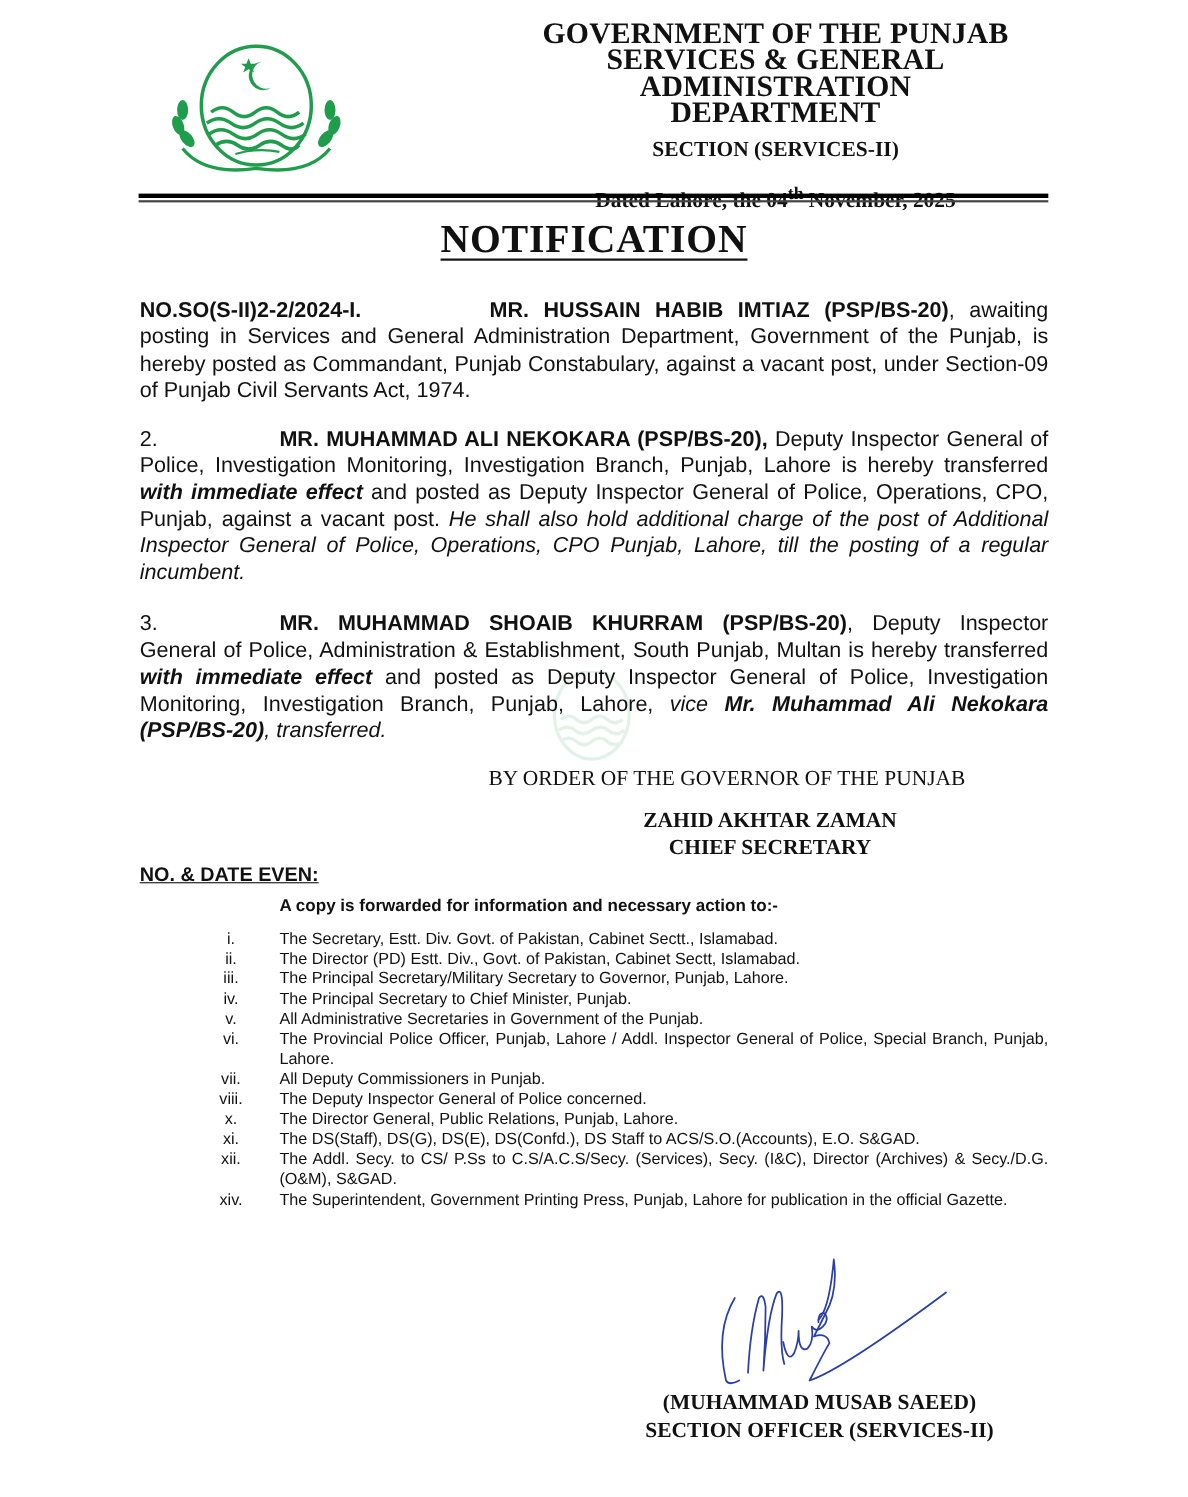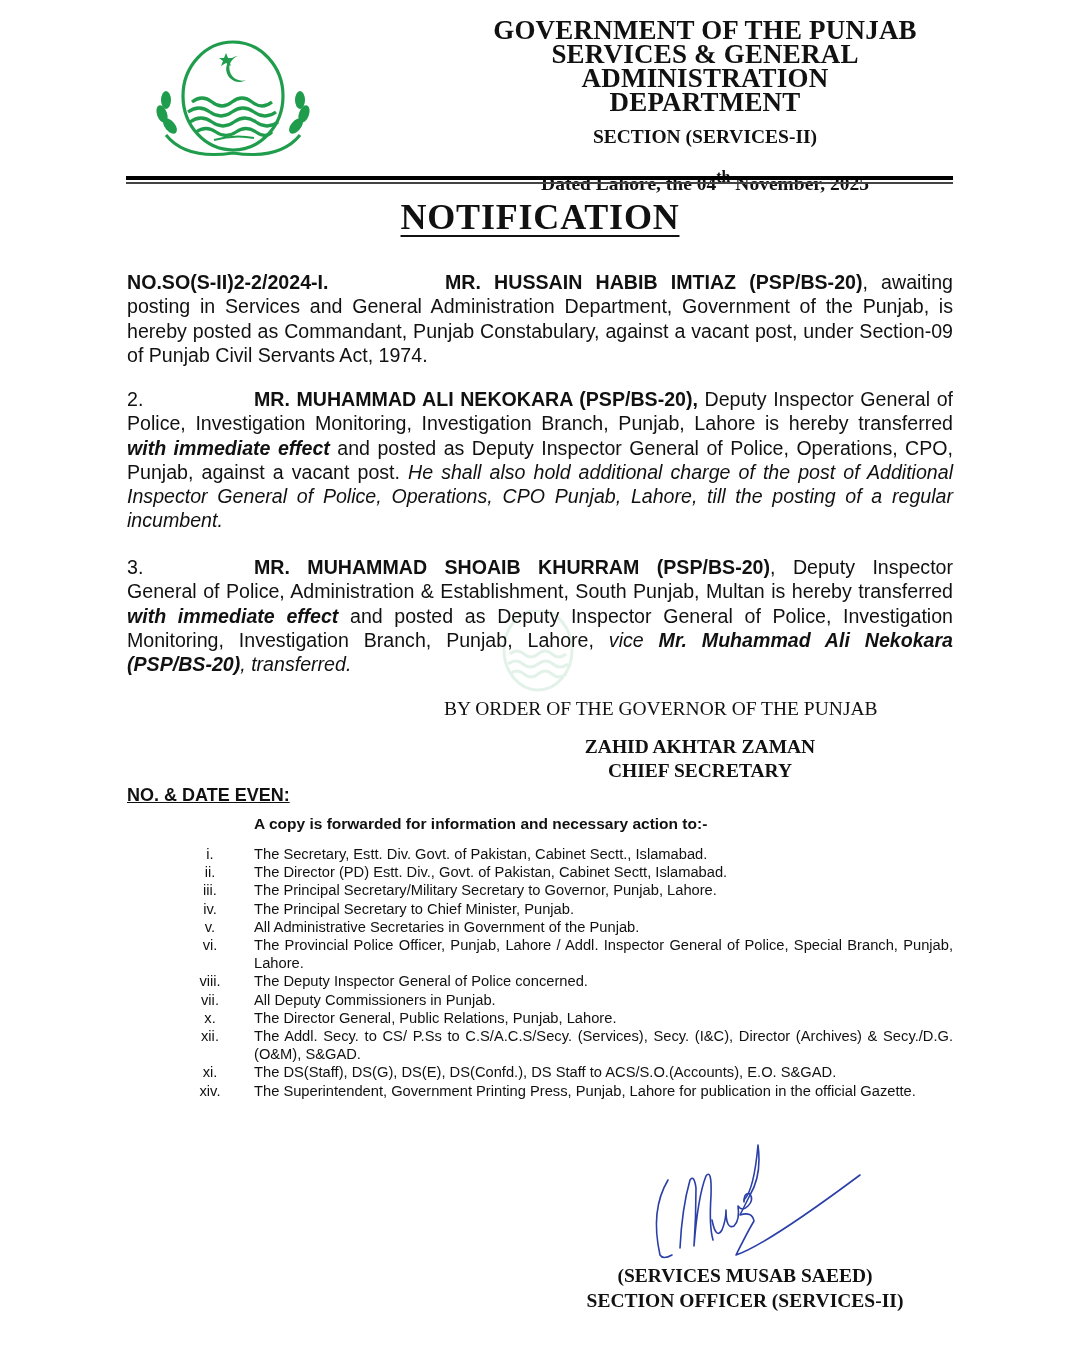--- a/index.html
+++ b/index.html
@@ -135,50 +135,50 @@
     </li>
   <li>
       <span class="num">v.</span>
       <span class="txt">All Administrative Secretaries in Government of the Punjab.</span>
     </li>
   <li>
       <span class="num">vi.</span>
       <span class="txt">The Provincial Police Officer, Punjab, Lahore / Addl. Inspector General of Police, Special Branch, Punjab, Lahore.</span>
     </li>
   <li>
+      <span class="num">vii.</span>
+      <span class="txt">All Deputy Commissioners in Punjab.</span>
+    </li>
+  <li>
       <span class="num">viii.</span>
       <span class="txt">The Deputy Inspector General of Police concerned.</span>
-    </li>
-  <li>
-      <span class="num">vii.</span>
-      <span class="txt">All Deputy Commissioners in Punjab.</span>
     </li>
   <li>
       <span class="num">x.</span>
       <span class="txt">The Director General, Public Relations, Punjab, Lahore.</span>
     </li>
   <li>
+      <span class="num">xi.</span>
+      <span class="txt">The DS(Staff), DS(G), DS(E), DS(Confd.), DS Staff to ACS/S.O.(Accounts), E.O. S&amp;GAD.</span>
+    </li>
+  <li>
       <span class="num">xii.</span>
       <span class="txt">The Addl. Secy. to CS/ P.Ss to C.S/A.C.S/Secy. (Services), Secy. (I&amp;C), Director (Archives) &amp; Secy./D.G.(O&amp;M), S&amp;GAD.</span>
-    </li>
-  <li>
-      <span class="num">xi.</span>
-      <span class="txt">The DS(Staff), DS(G), DS(E), DS(Confd.), DS Staff to ACS/S.O.(Accounts), E.O. S&amp;GAD.</span>
     </li>
   <li>
       <span class="num">xiv.</span>
       <span class="txt">The Superintendent, Government Printing Press, Punjab, Lahore for publication in the official Gazette.</span>
     </li>
 </ol>
 
 <svg id="signature" viewBox="0 0 240 125">
   <g fill="none" stroke="#2b3fa8" stroke-width="1.6" stroke-linecap="round" stroke-linejoin="round">
     <path d="M28 40 q-18 30 -8 75 q3 5 12 0"></path>
     <path d="M40 108 q2 -40 10 -68 q4 -6 6 8 q0 30 -2 58 q4 -50 12 -70 q6 -8 5 20 q-2 30 2 44"></path>
     <path d="M72 80 q4 20 10 10 q4 -10 4 -20 q0 20 8 16 q6 -6 4 -20 q4 6 10 0 q6 -6 2 -12 q-6 -2 -6 8"></path>
     <path d="M104 60 q10 -10 14 -55 q4 30 -8 50 q-10 20 -10 20 q12 -4 14 6 q-6 10 -18 34 q30 -10 124 -80"></path>
   </g>
 </svg>
 
 <div id="so-block" class="serif">
-  <div>(SERVICES MUSAB SAEED)</div>
+  <div>(MUHAMMAD MUSAB SAEED)</div>
   <div>SECTION OFFICER (SERVICES-II)</div>
 </div>
 
 </body></html>

